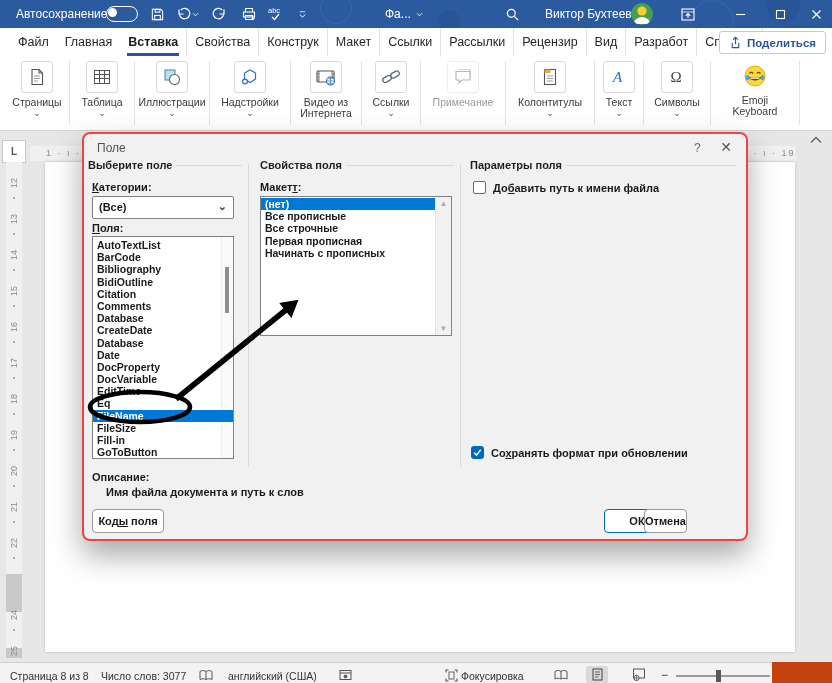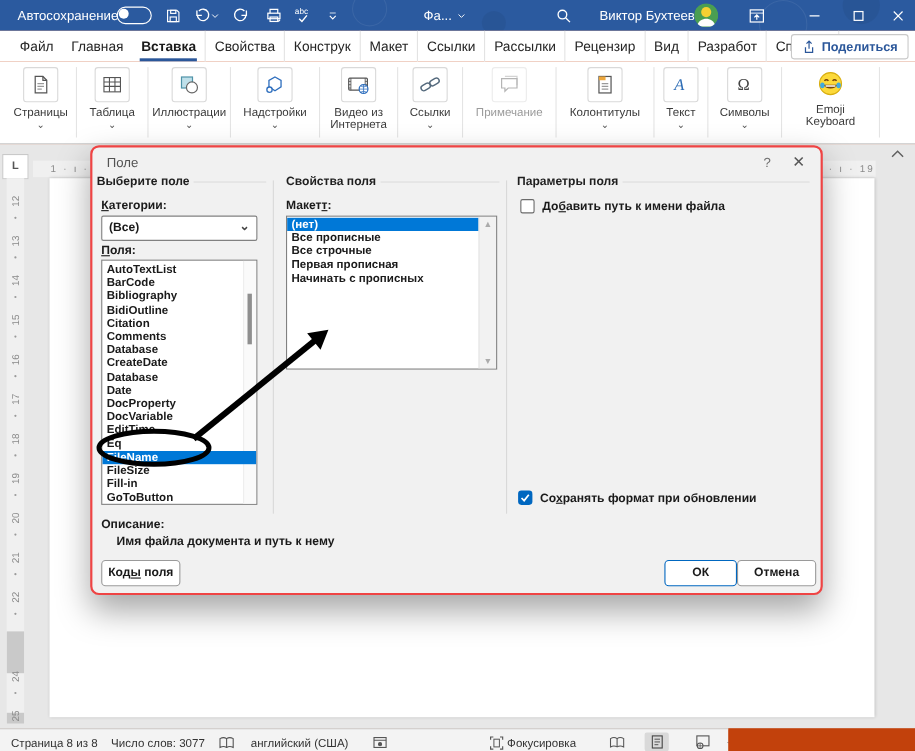--- a/index.html
+++ b/index.html
@@ -63,21 +63,21 @@
   .formats .lrow{margin-right:15px}
   .scol{position:absolute;right:0;top:0;width:15px;height:100%;background:#f2f2f2;border-left:1px solid #e4e4e4;z-index:2}
   .sarr{position:absolute;left:0;width:15px;text-align:center;font-size:8px;color:#ababab}
   .cbox{position:absolute;width:13px;height:13px;box-sizing:border-box}
   .cbox.un{background:#fff;border:1px solid #6b6b6b;border-radius:2px}
   .cbox.ch{background:#0067c0;border-radius:3px;display:flex;align-items:center;justify-content:center}
   .dbtn{position:absolute;top:375px;height:24px;background:#fff;border:1px solid #9a9a9a;border-radius:4px;display:flex;align-items:center;justify-content:center;font-weight:600;font-size:11px;box-sizing:border-box}
   .dbtn.accent{border:1px solid #0067c0}
   .annotation{position:absolute;left:0;top:0;z-index:9;pointer-events:none}
   
-  .statusbar{position:absolute;left:0;top:662px;width:662px;height:21px;background:#f3f3f3;border-top:1px solid #cfcfcf;font-size:10.5px;color:#333;overflow:hidden;box-sizing:border-box}
+  .statusbar{position:absolute;left:0;top:662px;width:772px;height:21px;background:#f3f3f3;border-top:1px solid #cfcfcf;font-size:10.5px;color:#333;overflow:hidden;box-sizing:border-box}
   .sbi{position:absolute;top:7px;white-space:nowrap}
   .sico{position:absolute;top:6px}
   .viewbox{position:absolute;top:3px;width:22px;height:17px;display:flex;align-items:center;justify-content:center;border-radius:2px}
   .viewbox.active{background:#d9d9d9}
   .ztrack{position:absolute;left:676px;top:12px;width:94px;height:2px;background:#9a9a9a}
   .zthumb{position:absolute;left:40px;top:-5px;width:5px;height:12px;background:#585858}
 </style>
 </head>
 <body>
 
@@ -433,26 +433,26 @@
       <div class="cbox un" style="left:389px;top:47px"></div>
       <div class="dlabel" style="left:409px;top:48px"><span>До</span><span class="accel">б</span><span>авить путь к имени файла</span></div>
       <div class="cbox ch" style="left:387px;top:312px">
         <svg width="11" height="11" viewBox="0 0 13 13" fill="none" stroke="#fff" stroke-width="1.8">
             <path d="M2.5 6.8l2.8 2.8 5-6.4"></path>
           </svg>
       </div>
       <div class="dlabel" style="left:407px;top:313px"><span>Со</span><span class="accel">х</span><span>ранять формат при обновлении</span></div>
 
       <div class="dlabel" style="left:8px;top:337px">Описание:</div>
-      <div class="dlabel" style="left:22px;top:352px">Имя файла документа и путь к нему</div>
+      <div class="dlabel" style="left:22px;top:352px">Имя файла документа и путь к слов</div>
       <div class="dbtn" style="left:8px;width:72px">
           <span><span>Код</span><span class="accel">ы</span><span> поля</span></span>
         </div>
       <div class="dbtn accent" style="left:520px;width:66px">ОК</div>
-      <div class="dbtn" style="left:586px;width:72px">Отмена</div>
+      <div class="dbtn" style="left:560px;width:43px">Отмена</div>
     </div>
 
     <svg class="annotation" width="832" height="531" viewBox="0 0 832 531">
       <ellipse cx="140" cy="276" rx="50" ry="15" fill="none" stroke="#000" stroke-width="4.5"></ellipse>
       <path d="M176 268 L287 178" stroke="#000" stroke-width="5.5" fill="none"></path>
       <path d="M297 170 L291.1 185 L281.1 172.6 Z" fill="#000" stroke="#000" stroke-width="2"></path>
     </svg>
   </div>
 
   <div class="statusbar">

